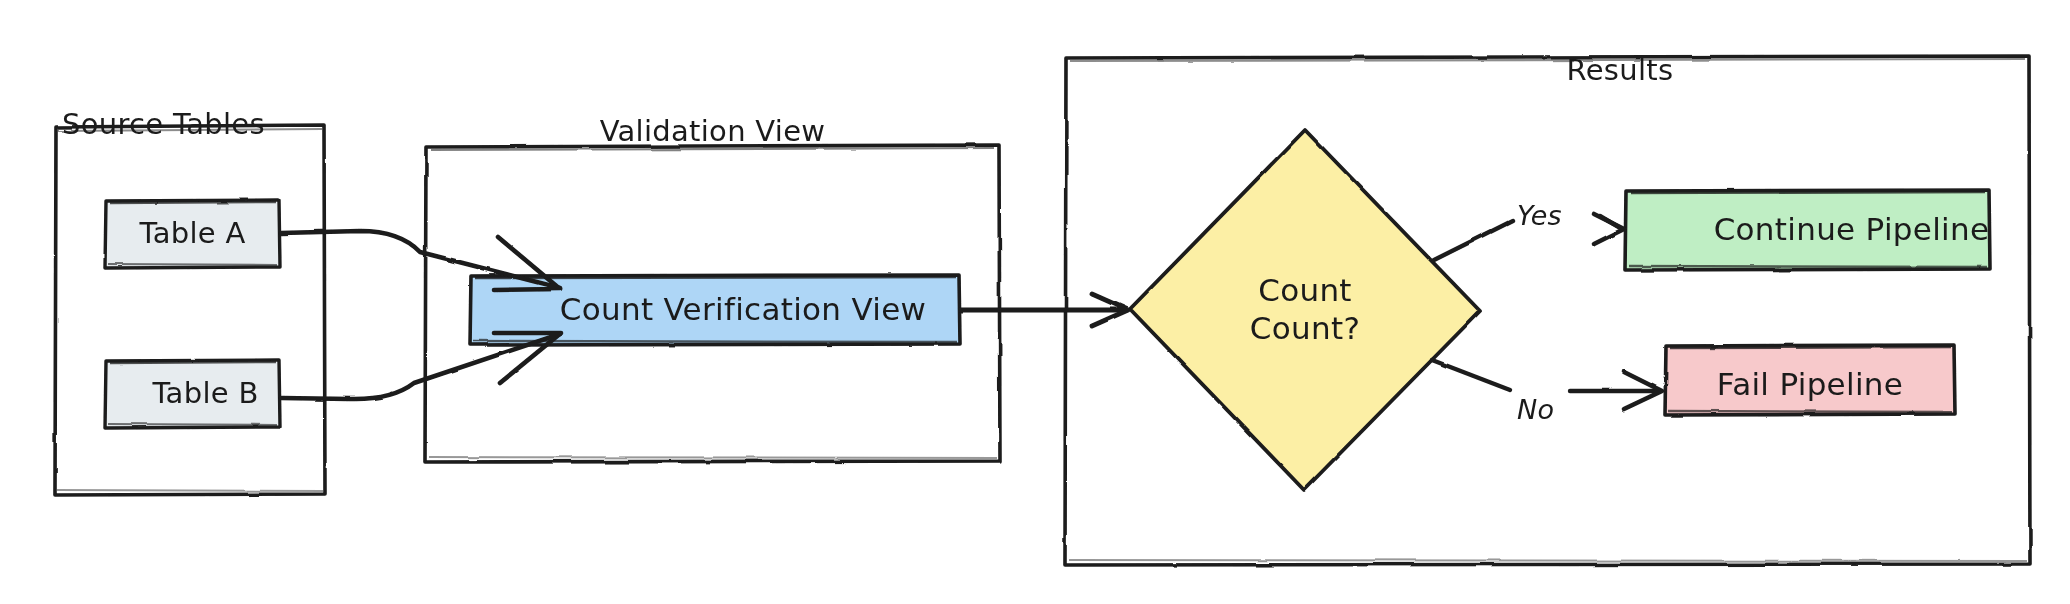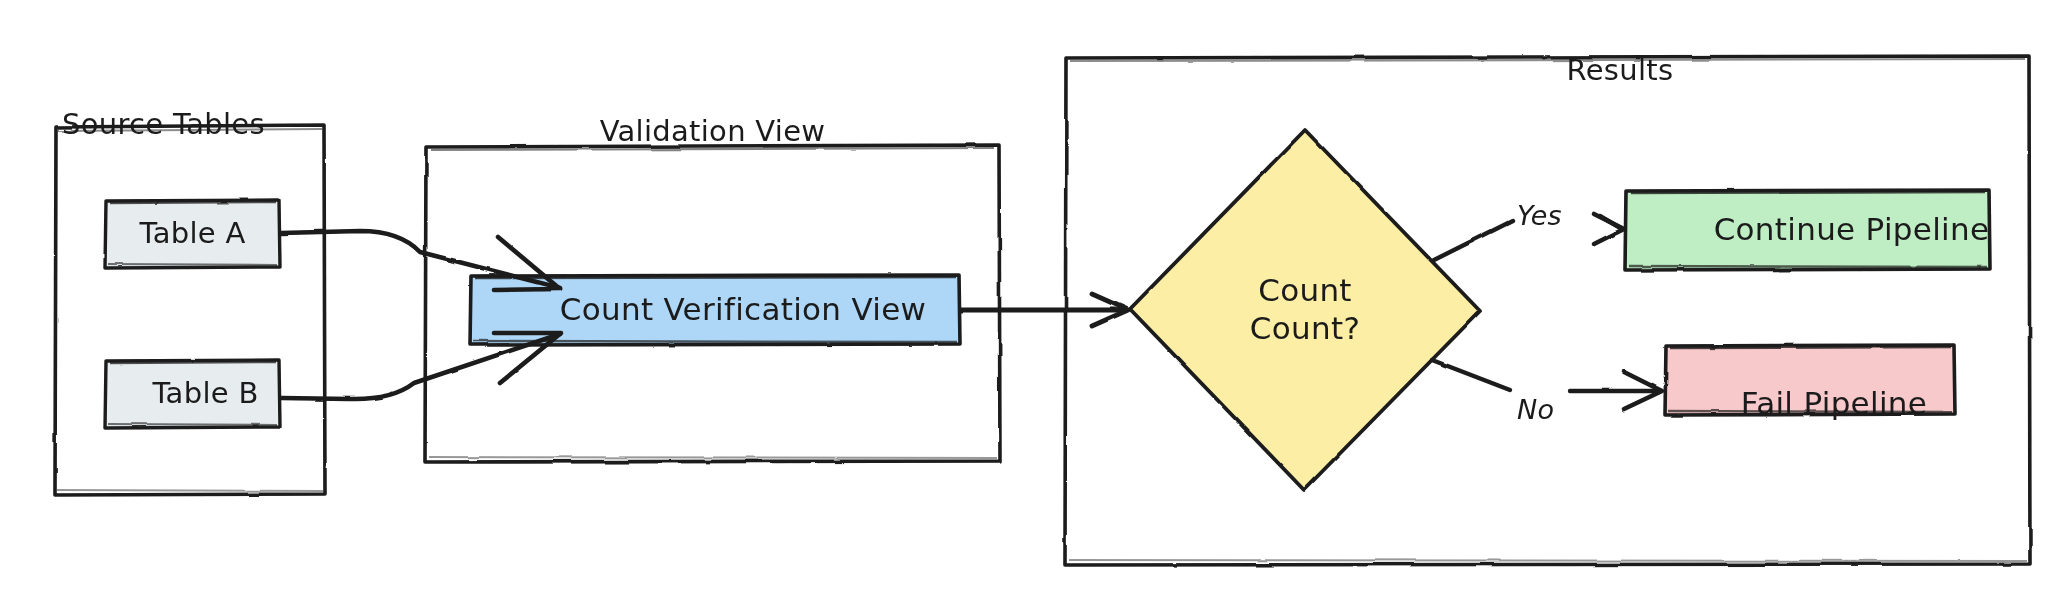--- a/index.html
+++ b/index.html
@@ -175,21 +175,21 @@
 
   <div class="lbl node-title big centerer" style="left:470px; top:275px; width:490px; height:70px;margin-left:28px;">Count Verification View</div>
 
   <div class="centerer" style="left:1175px; top:262px; width:260px; height:96px; flex-direction:column;">
     <div class="lbl node-title big" style="position:relative; left:0; top:0;">Count</div>
     <div class="lbl node-title big" style="position:relative; left:0; top:0;">Count?</div>
   </div>
 
   <div class="lbl node-title big centerer" style="left:1625px; top:190px; width:365px; height:80px;margin-left:44px;">Continue Pipeline</div>
 
-  <div class="lbl node-title big centerer" style="left:1665px; top:364px; width:290px; height:80px;padding-left:24px;">Fail Pipeline</div>
+  <div class="lbl node-title big centerer" style="left:1665px; top:345px; width:290px; height:80px;">Fail Pipeline</div>
 
   <div class="lbl edge-label" style="left:1517px; top:200px;">Yes</div>
 
   <div class="lbl edge-label" style="left:1517px; top:394px;">No</div>
 
   <div class="hit" style="left:105px; top:200px; width:175px; height:68px;"></div>
   <div class="hit" style="left:105px; top:360px; width:175px; height:68px;"></div>
   <div class="hit" style="left:470px; top:275px; width:490px; height:70px;"></div>
   <div class="hit" style="left:1130px; top:130px; width:350px; height:360px;"></div>
   <div class="hit" style="left:1625px; top:190px; width:365px; height:80px;"></div>

